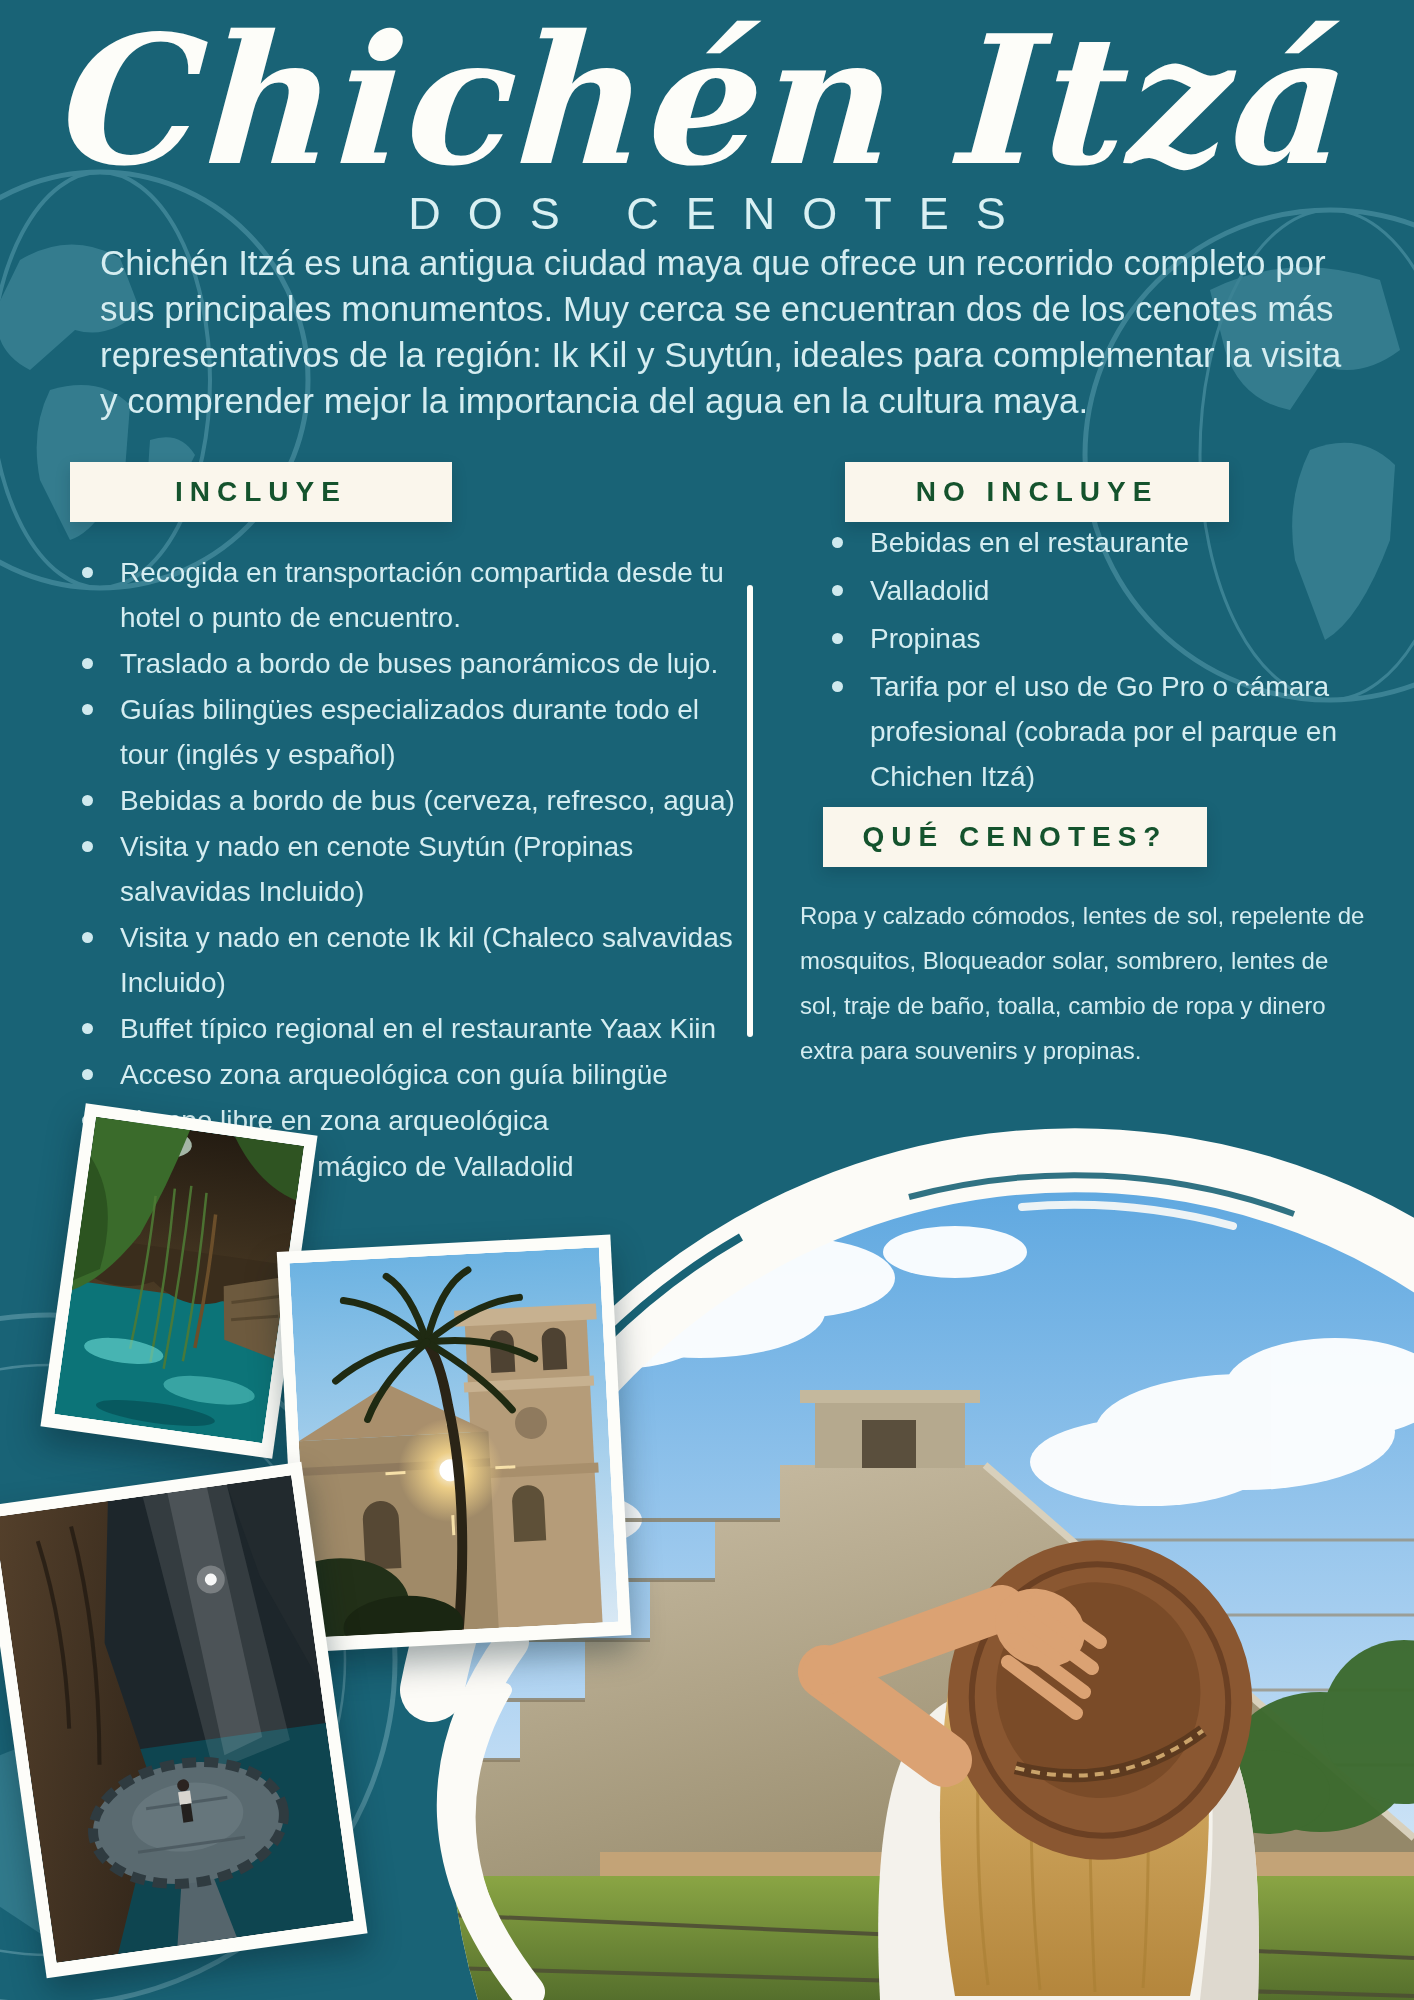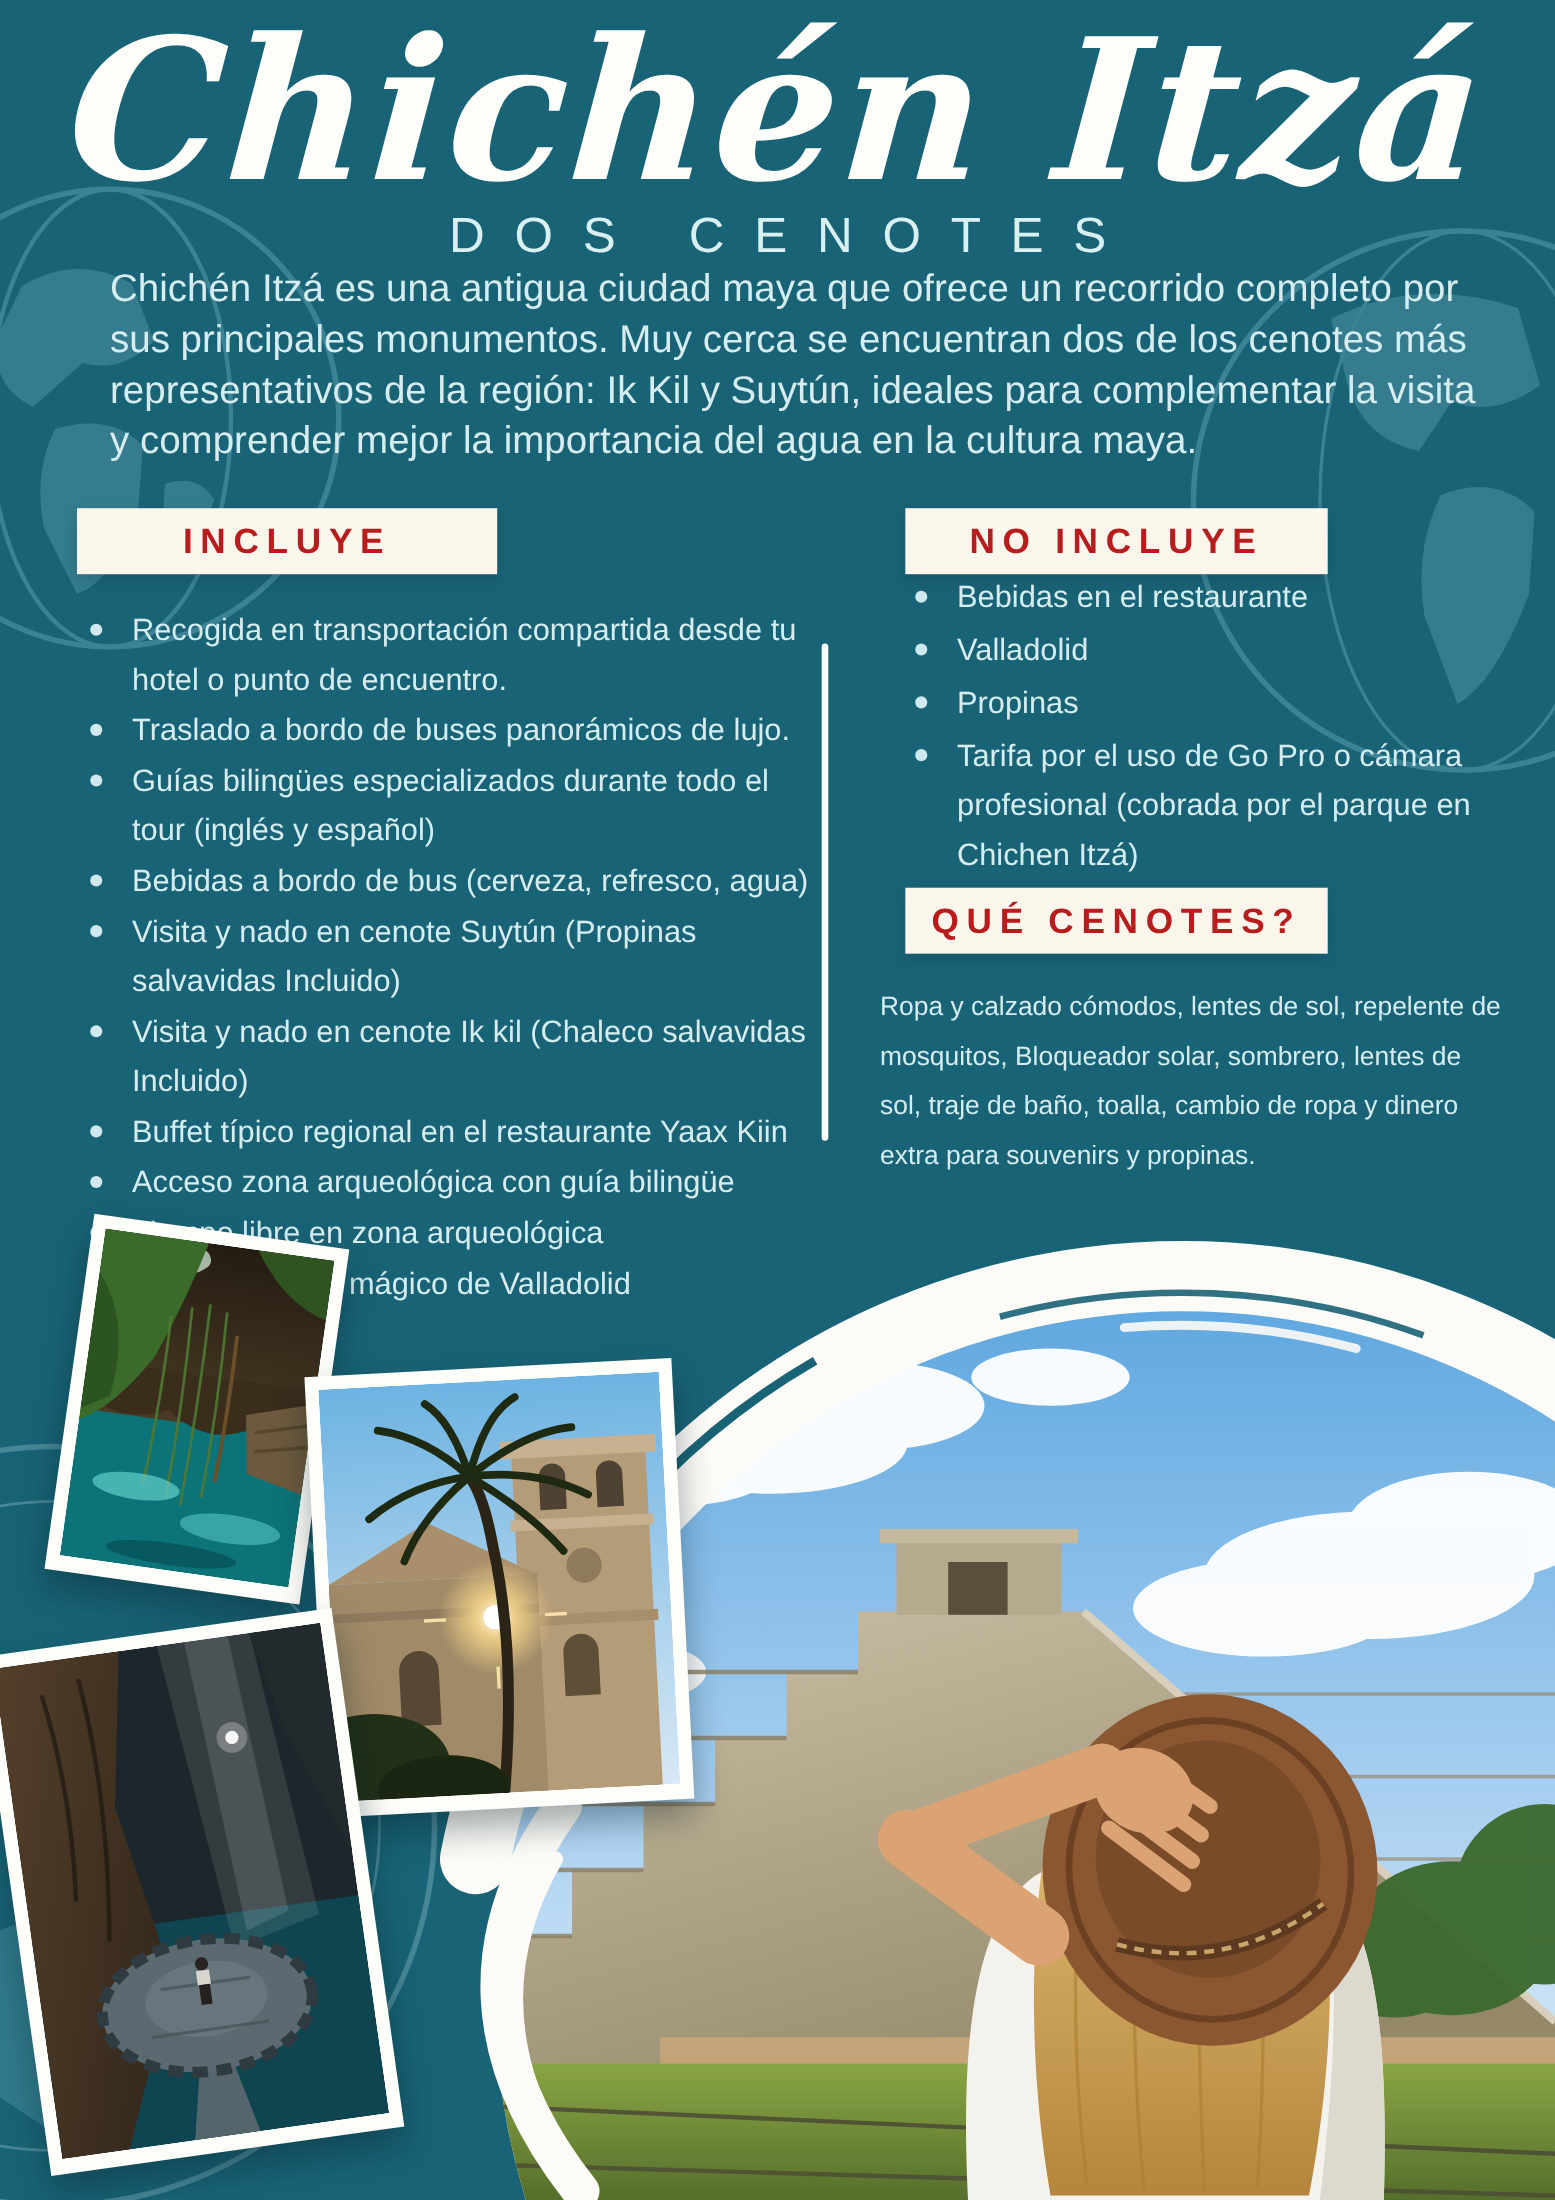--- a/index.html
+++ b/index.html
@@ -26,24 +26,24 @@
     position:absolute;left:100px;top:240px;width:1245px;
     font-size:35px;line-height:46px;color:#d5edf1;
   }
   
   .hdr{
     position:absolute;height:60px;background:#faf6ec;
     display:flex;align-items:center;justify-content:center;
     box-shadow:0 6px 14px rgba(5,30,40,.18);
   }
   .hdr span{
-    font-size:32px;font-weight:700;color:#b91c1c;letter-spacing:7px;
+    font-size:28px;font-weight:700;color:#14532d;letter-spacing:7px;
   }
   #hdr-incluye{left:70px;top:462px;width:382px;}
-  #hdr-noincluye{left:823px;top:462px;width:384px;}
+  #hdr-noincluye{left:845px;top:462px;width:384px;}
   #hdr-quellevar{left:823px;top:807px;width:384px;}
   
   ul.blist{list-style:none;margin:0;padding:0;position:absolute;}
   ul.blist li{
     position:relative;padding-left:50px;margin-bottom:1px;
     font-size:28px;line-height:45px;color:#d5edf1;
   }
   ul.blist li::before{
     content:"";position:absolute;left:12px;top:17px;width:11px;height:11px;
     border-radius:50%;background:#cfe9ee;

